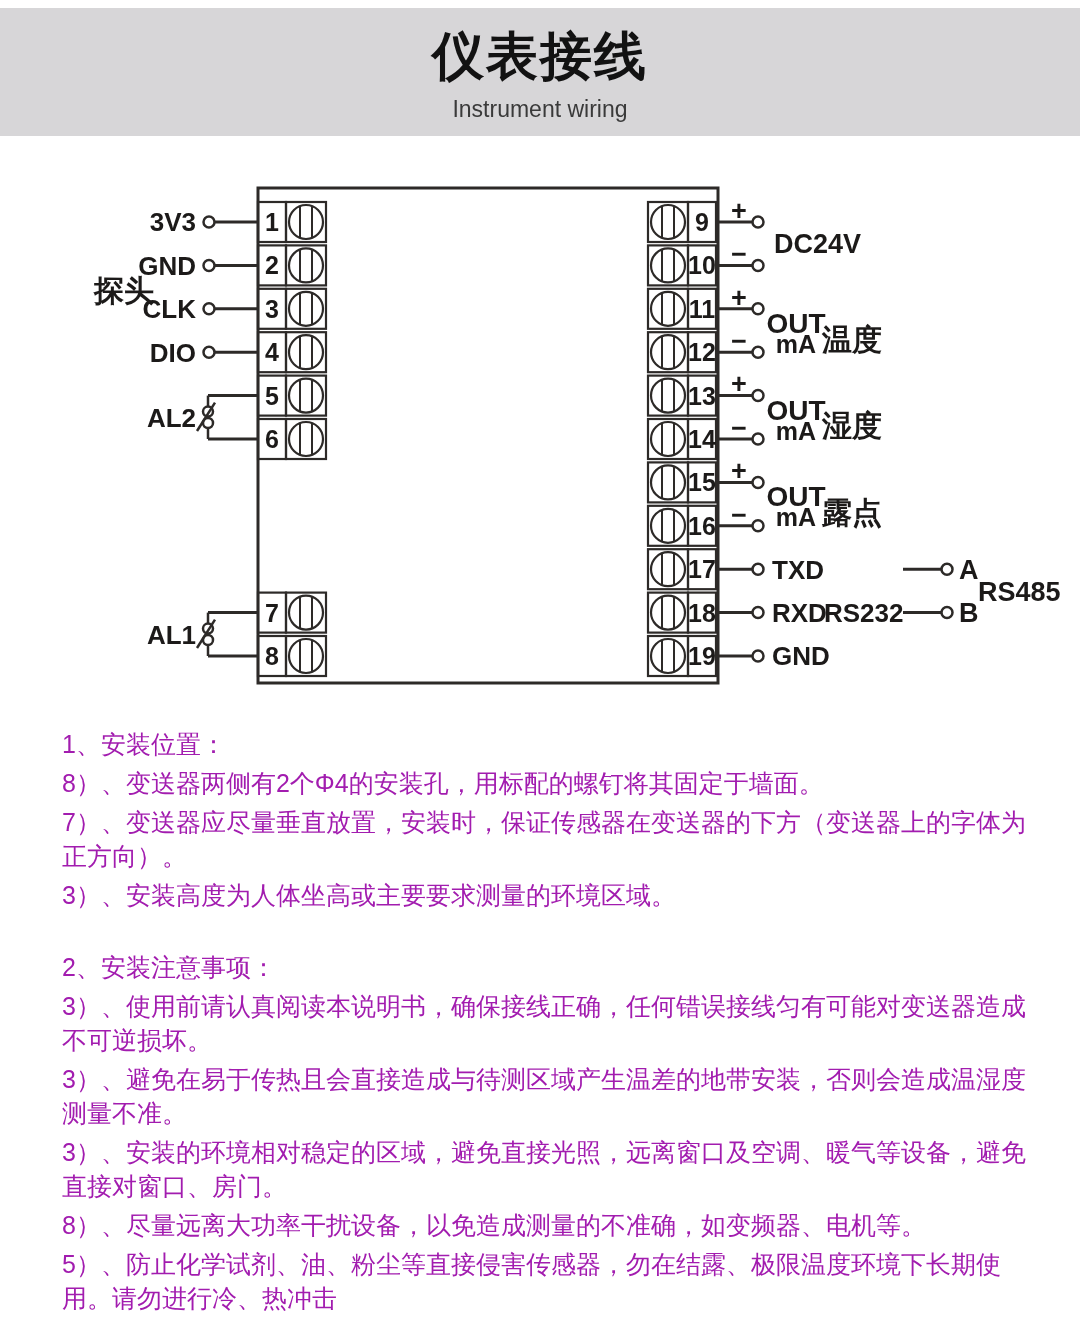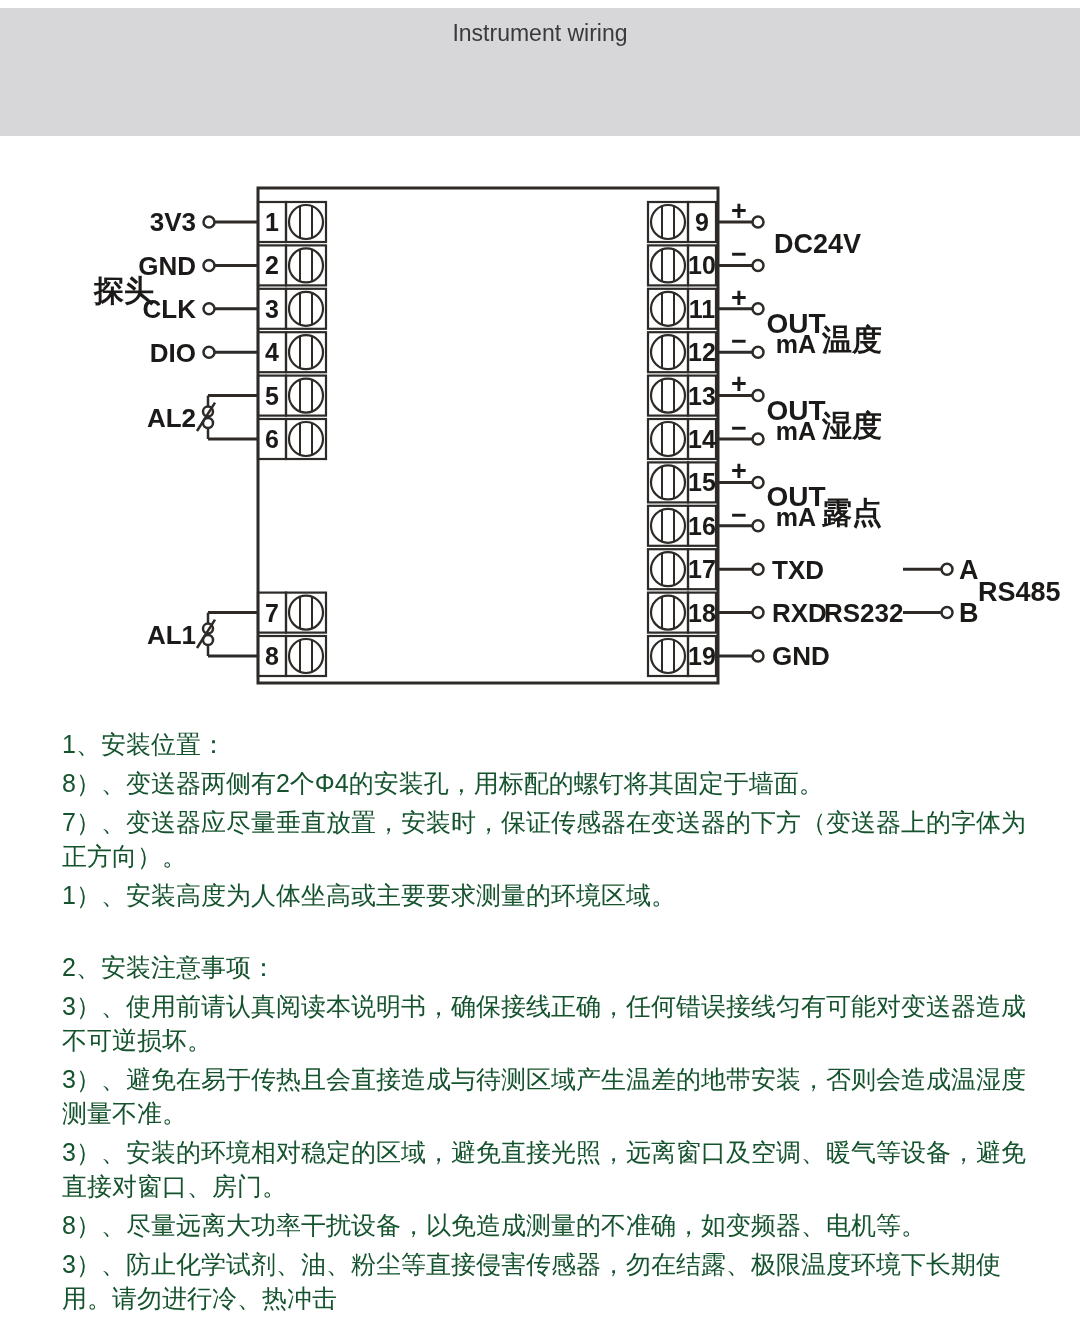--- a/index.html
+++ b/index.html
@@ -16,29 +16,30 @@
     margin:0;padding-top:20px;font-size:52px;line-height:56px;
     font-weight:bold;color:#121212;letter-spacing:2px;
   }
   .band .sub{
     margin-top:12px;font-size:23px;line-height:26px;color:#3a3a3a;font-weight:normal;
   }
   .diagram{position:absolute;left:0;top:150px;width:1080px;height:560px;}
   .diagram svg{display:block;width:1080px;height:560px;}
   .notes{
     position:absolute;left:62px;top:727px;width:968px;
-    font-size:25px;line-height:34px;color:#14532d;
+    font-size:25px;line-height:34px;color:#a21caf;
   }
   .notes p{margin:0 0 5px 0;}
   .notes section.s2{display:block;margin-top:38px;}
 </style>
 </head>
 <body>
 
 <header class="band">
+  <h1>仪表接线</h1>
   <div class="sub">Instrument wiring</div>
 </header>
 
 <div class="diagram">
   <svg id="diagram-svg" viewBox="0 0 1080 560">
       <rect x="258" y="38" width="460" height="495" fill="none" stroke="#2d2a28" stroke-width="3"></rect>
       <rect x="258" y="52" width="28" height="40" fill="none" stroke="#2d2a28" stroke-width="2.2"></rect>
       <rect x="286" y="52" width="40" height="40" fill="none" stroke="#2d2a28" stroke-width="2.2"></rect>
       <circle cx="306" cy="72" r="17" fill="none" stroke="#2d2a28" stroke-width="2.2"></circle>
       <line x1="300" y1="56.5" x2="300" y2="87.5" stroke="#2d2a28" stroke-width="2"></line>
@@ -233,23 +234,23 @@
       <text x="959" y="472.31999999999994" font-size="27" text-anchor="start" font-weight="bold" fill="#1c1a19" font-family="&quot;Liberation Sans&quot;,&quot;DejaVu Sans&quot;,sans-serif">B</text>
       <text x="978" y="450.62" font-size="27" text-anchor="start" font-weight="bold" fill="#1c1a19" font-family="&quot;Liberation Sans&quot;,&quot;DejaVu Sans&quot;,sans-serif">RS485</text>
     </svg>
 </div>
 
 <div class="notes">
   <section>
     <p class="h">1、安装位置：</p>
     <p>8）、变送器两侧有2个Φ4的安装孔，用标配的螺钉将其固定于墙面。</p>
     <p>7）、变送器应尽量垂直放置，安装时，保证传感器在变送器的下方（变送器上的字体为正方向）。</p>
-    <p>1）、安装高度为人体坐高或主要要求测量的环境区域。</p>
+    <p>3）、安装高度为人体坐高或主要要求测量的环境区域。</p>
   </section>
   <section class="s2">
     <p class="h">2、安装注意事项：</p>
     <p>3）、使用前请认真阅读本说明书，确保接线正确，任何错误接线匀有可能对变送器造成不可逆损坏。</p>
     <p>3）、避免在易于传热且会直接造成与待测区域产生温差的地带安装，否则会造成温湿度测量不准。</p>
     <p>3）、安装的环境相对稳定的区域，避免直接光照，远离窗口及空调、暖气等设备，避免直接对窗口、房门。</p>
     <p>8）、尽量远离大功率干扰设备，以免造成测量的不准确，如变频器、电机等。</p>
-    <p>3）、防止化学试剂、油、粉尘等直接侵害传感器，勿在结露、极限温度环境下长期使用。请勿进行冷、热冲击</p>
+    <p>5）、防止化学试剂、油、粉尘等直接侵害传感器，勿在结露、极限温度环境下长期使用。请勿进行冷、热冲击</p>
   </section>
 </div>
 
 </body></html>

